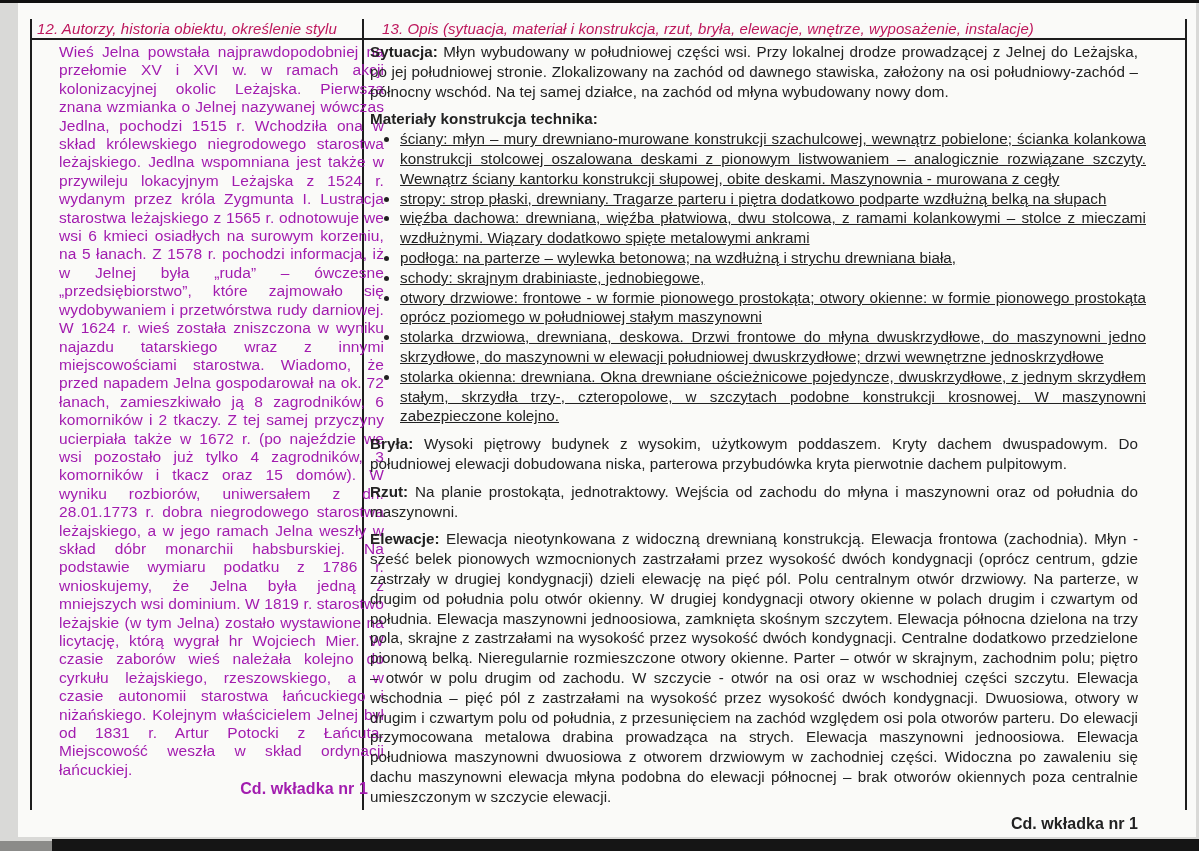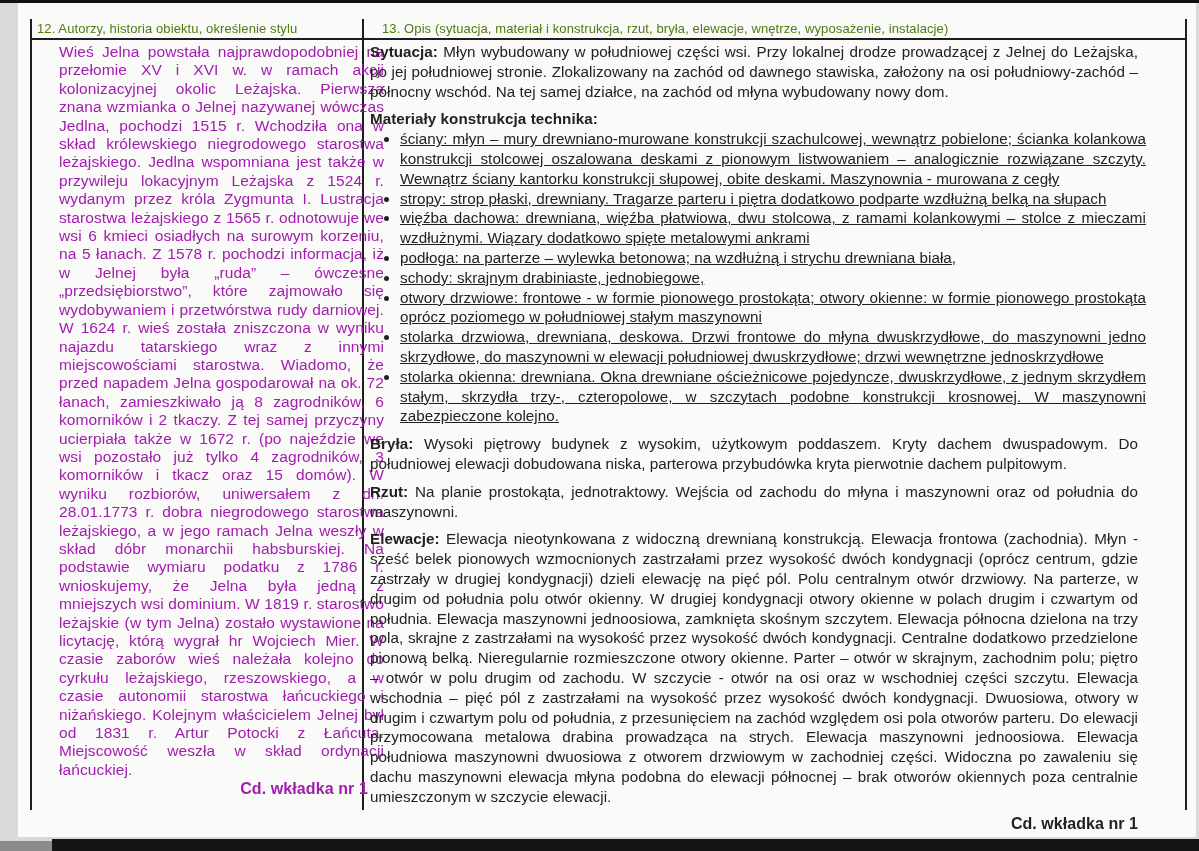--- a/index.html
+++ b/index.html
@@ -17,22 +17,22 @@
     position:absolute;left:18px;top:3px;width:1178px;height:834px;
     background:#fafaf8;
   }
   .line-v{position:absolute;width:2px;background:#1d1d1d;}
   #vl-left{left:30px;top:19px;height:791px;}
   #vl-mid{left:362px;top:19px;height:791px;}
   #vl-right{left:1185px;top:19px;height:791px;}
   .line-h{position:absolute;height:2px;background:#1d1d1d;}
   #hl-header{left:30px;top:38px;width:1157px;}
   .col-header{
-    position:absolute;top:21px;font-size:13px;line-height:15px;color:#4d7c0f;
-    letter-spacing:0.1px;white-space:nowrap;
+    position:absolute;top:21px;font-size:15px;line-height:15px;color:#be185d;
+    letter-spacing:0.1px;white-space:nowrap;font-style:italic;
   }
   #h12{left:37px;width:320px;}
   #h13{left:382px;width:812px;}
   #history-col{
     position:absolute;left:35px;top:43px;width:325px;
     font-size:15.5px;line-height:18.4px;text-align:justify;
     color:#a21caf;letter-spacing:0.1px;margin-left:24px;
   }
   #history-col p{margin:0;}
   #history-cd{

